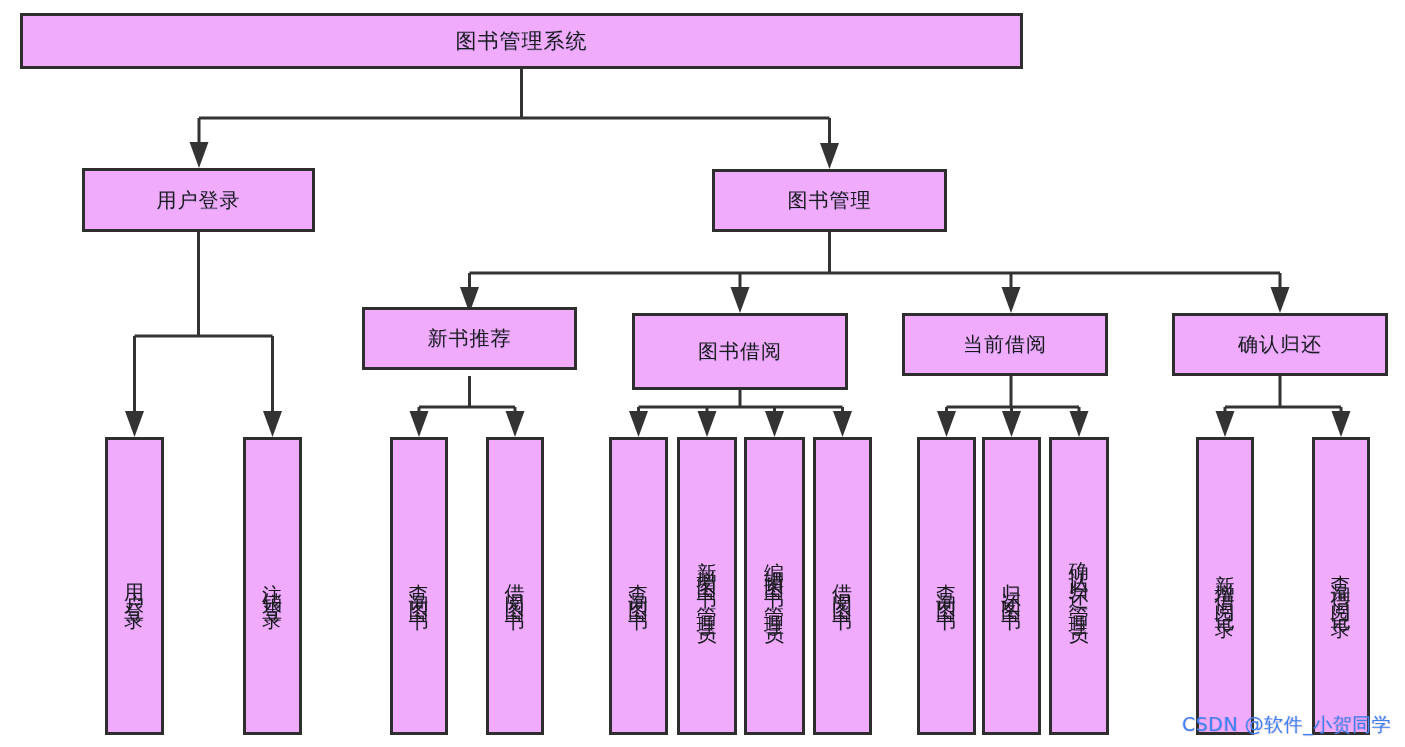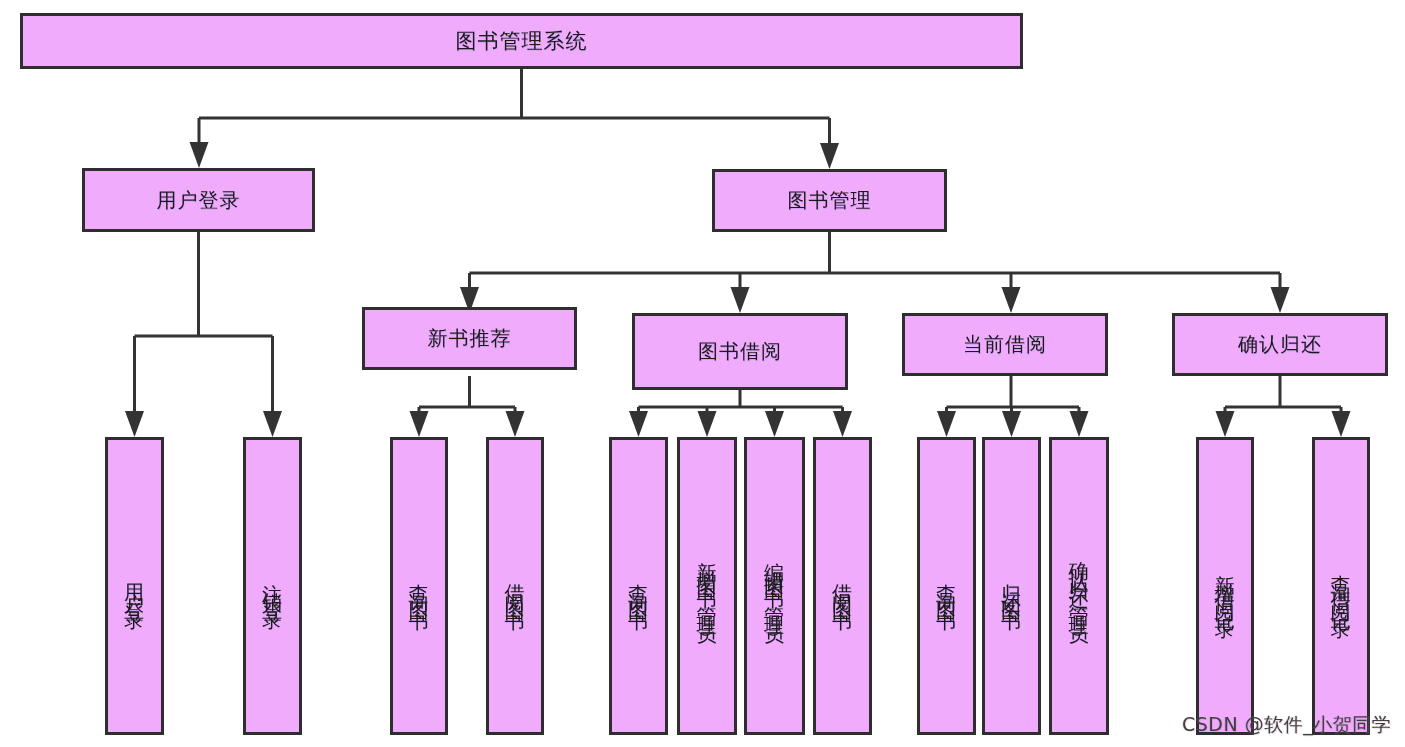--- a/index.html
+++ b/index.html
@@ -31,21 +31,21 @@
     text-orientation:mixed;
     font-size:20px;
     letter-spacing:9px;
     line-height:1;
     text-shadow:0.5px 0.5px 0 rgba(70,110,220,0.18);
   }
   .watermark{
     position:absolute;
     left:1182px;top:712px;
     font-size:19px;
-    color:#404040;
+    color:#3b82f6;
     white-space:nowrap;
     letter-spacing:0.5px;
     text-shadow:1px 1px 0 rgba(200,80,80,0.18), -1px 0 0 rgba(80,100,200,0.18);
     z-index:5;
   }
 </style>
 </head>
 <body>
 
 <div id="canvas">

